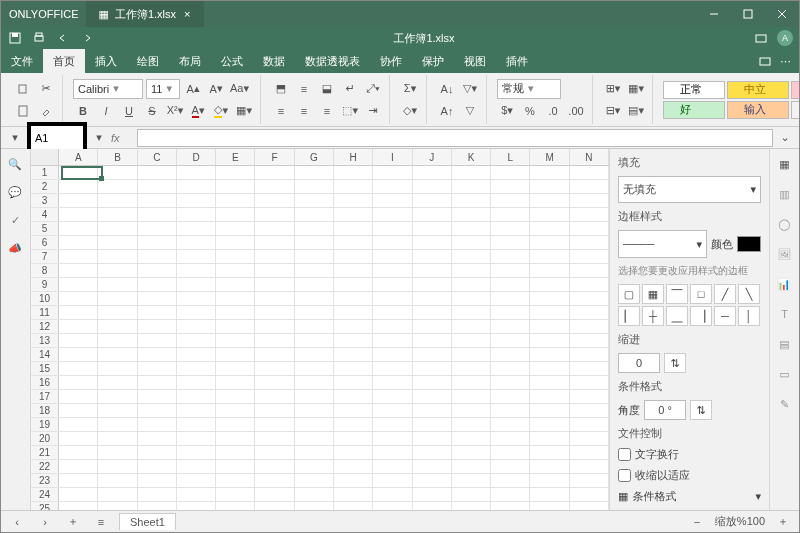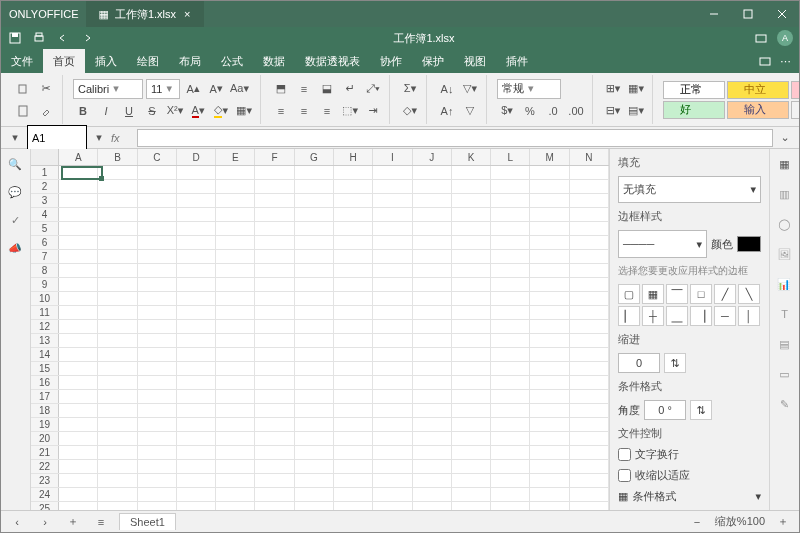--- a/index.html
+++ b/index.html
@@ -21,21 +21,21 @@
 .ribbon{height:54px;background:#f1f1f1;border-bottom:1px solid #cbcbcb;display:flex;align-items:stretch;padding:2px 6px;gap:4px}
 .rgroup{display:flex;flex-direction:column;gap:2px;justify-content:center;border-right:1px solid #d6d6d6;padding:0 6px}
 .rgroup:last-child{border-right:none}
 .rrow{display:flex;align-items:center;gap:3px}
 .rbtn{min-width:20px;height:20px;display:flex;align-items:center;justify-content:center;cursor:pointer;color:#555;border:1px solid transparent}
 .combo{height:20px;border:1px solid #bbb;background:#fff;display:flex;align-items:center;padding:0 4px;font-size:11px;color:#333}
 .combo .dd{margin-left:4px;color:#888}
 .styles-grid{display:grid;grid-template-columns:repeat(3,62px);grid-template-rows:18px 18px;gap:2px}
 .style-cell{border:1px solid #bbb;background:#fff;font-size:11px;padding:1px 16px;display:flex;align-items:center}
 .formula-bar{height:22px;background:#f1f1f1;border-bottom:1px solid #cbcbcb;display:flex;align-items:center;padding:2px 4px;gap:2px}
-.namebox{width:60px;height:18px;border:1px solid #000000;background:#fff;padding:12px 4px;font-size:11px;display:flex;align-items:center}
+.namebox{width:60px;height:18px;border:4px solid #000000;background:#fff;padding:12px 4px;font-size:11px;display:flex;align-items:center}
 .fxlab{width:24px;text-align:left;font-style:italic;color:#777}
 .fx-input{flex:1;height:18px;border:1px solid #bbb;background:#fff}
 .workarea{flex:1;display:flex;overflow:hidden}
 .leftrail{width:30px;background:#f1f1f1;border-right:1px solid #d6d6d6;display:flex;flex-direction:column;align-items:center;padding-top:6px;gap:10px;color:#777}
 .rail-icn{width:18px;height:18px;display:flex;align-items:center;justify-content:center;cursor:pointer}
 .sheet-area{flex:1;display:flex;flex-direction:column;overflow:hidden;background:#fff}
 .col-headers{display:flex;height:17px;border-bottom:1px solid #ccc;background:#f5f5f5}
 .corner{width:30px;border-right:1px solid #ccc;background:#eee}
 .ch{width:42px;border-right:1px solid #ddd;text-align:center;font-size:10px;color:#555;line-height:17px}
 .grid-body{flex:1;overflow:hidden;position:relative}

